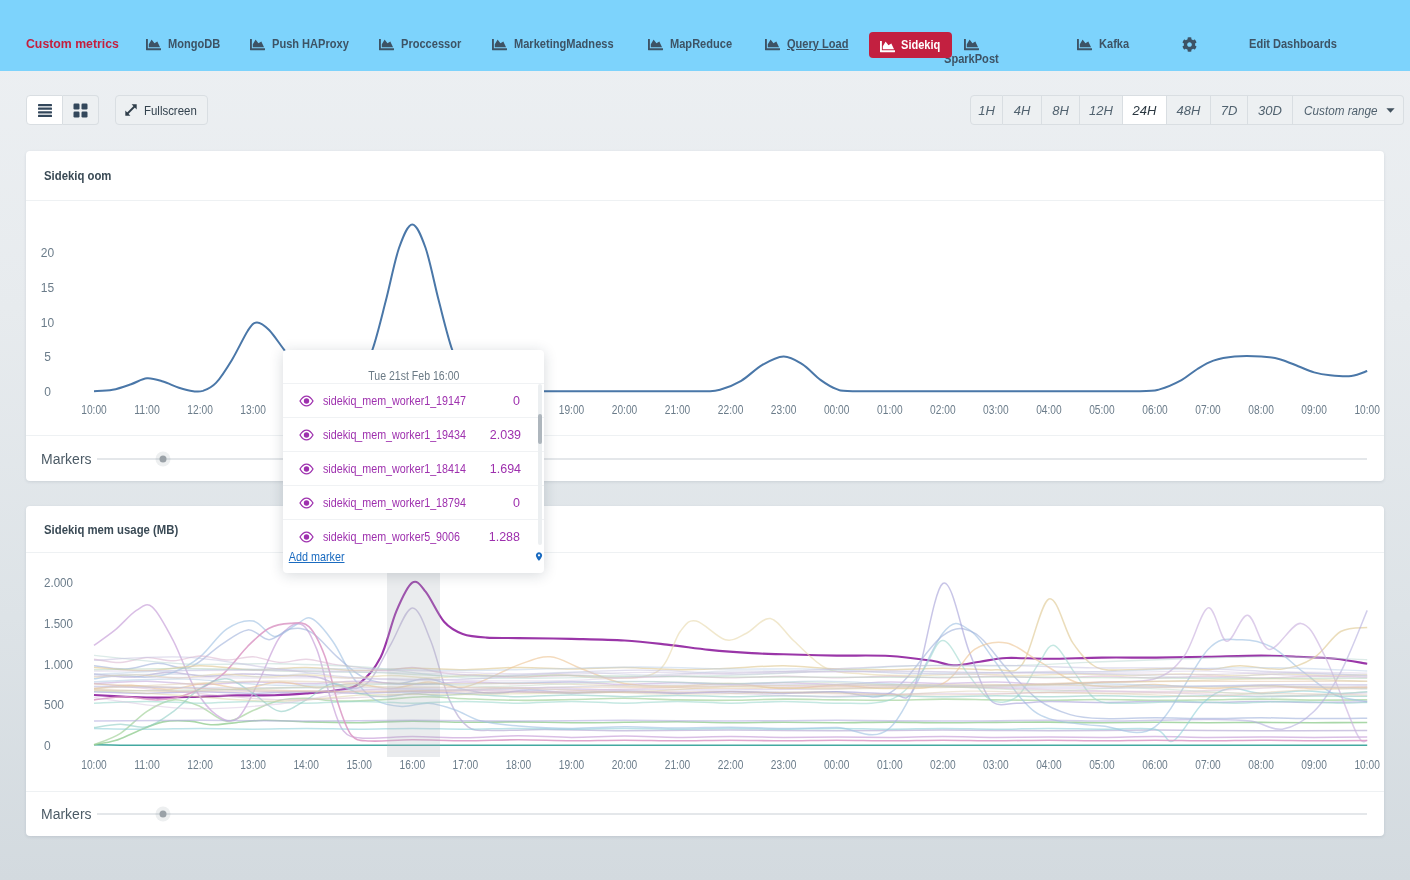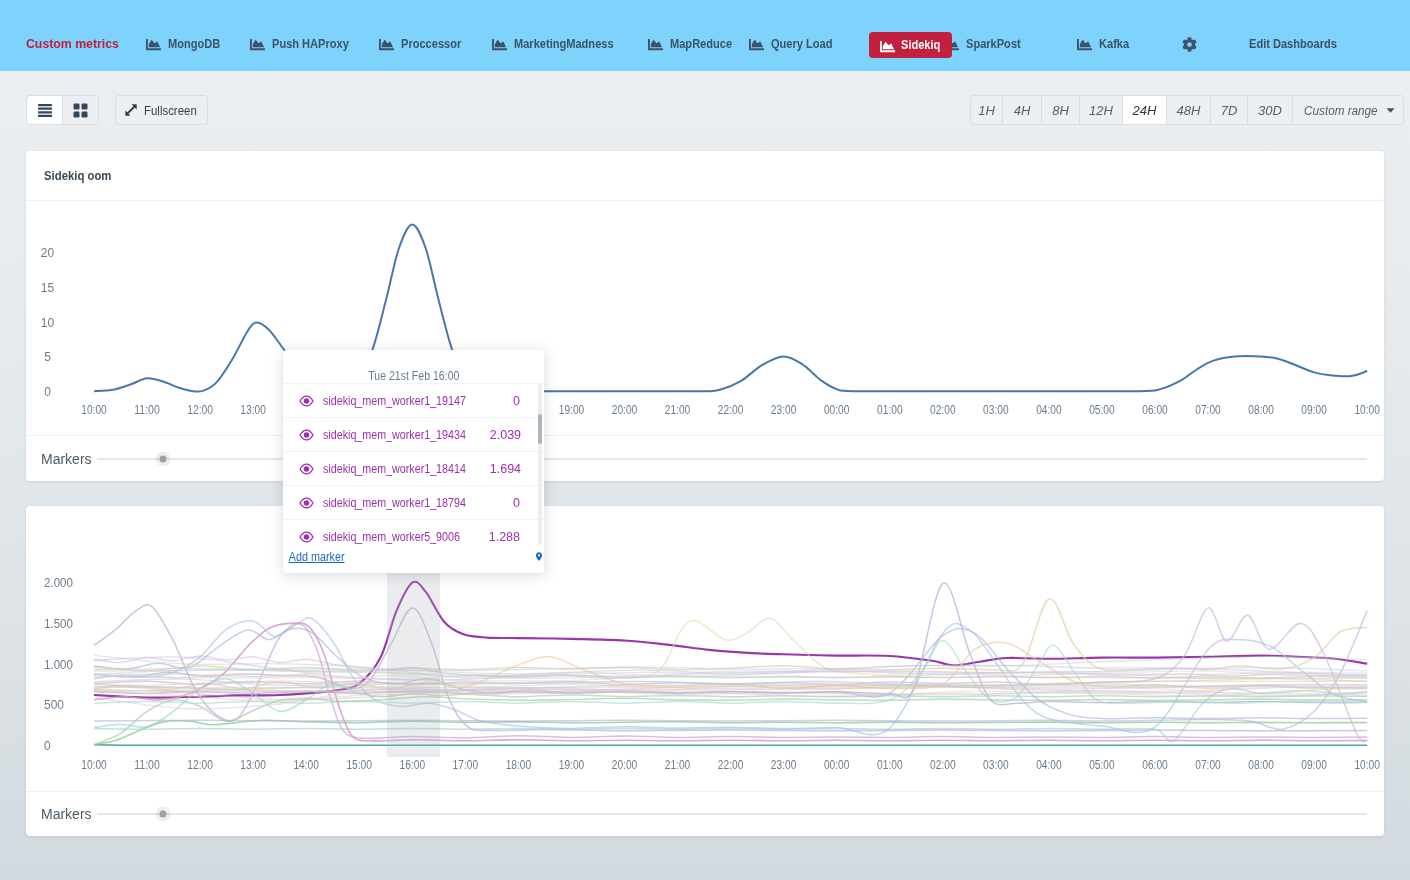--- a/index.html
+++ b/index.html
@@ -69,27 +69,27 @@
         <path fill="#3d5365" d="M500 384c6.6 0 12 5.4 12 12v40c0 6.6-5.4 12-12 12H12c-6.6 0-12-5.4-12-12V76c0-6.6 5.4-12 12-12h40c6.6 0 12 5.4 12 12v308h436zM372.7 159.5L288 216l-85.3-113.7c-5.1-6.8-15.5-6.3-19.9 1L96 248v104h384l-89.9-187.8c-3.2-6.5-11.4-8.7-17.4-4.7z"></path>
       </svg>
       <b>MarketingMadness</b>
     </div>
   <div class="nitem" style="left:648px;">
       <svg width="15" height="15" viewBox="0 0 512 512">
         <path fill="#3d5365" d="M500 384c6.6 0 12 5.4 12 12v40c0 6.6-5.4 12-12 12H12c-6.6 0-12-5.4-12-12V76c0-6.6 5.4-12 12-12h40c6.6 0 12 5.4 12 12v308h436zM372.7 159.5L288 216l-85.3-113.7c-5.1-6.8-15.5-6.3-19.9 1L96 248v104h384l-89.9-187.8c-3.2-6.5-11.4-8.7-17.4-4.7z"></path>
       </svg>
       <b>MapReduce</b>
     </div>
-  <div class="nitem" style="left:749px;">
+  <div class="nitem" style="left:765px;text-decoration:underline;">
       <svg width="15" height="15" viewBox="0 0 512 512">
         <path fill="#3d5365" d="M500 384c6.6 0 12 5.4 12 12v40c0 6.6-5.4 12-12 12H12c-6.6 0-12-5.4-12-12V76c0-6.6 5.4-12 12-12h40c6.6 0 12 5.4 12 12v308h436zM372.7 159.5L288 216l-85.3-113.7c-5.1-6.8-15.5-6.3-19.9 1L96 248v104h384l-89.9-187.8c-3.2-6.5-11.4-8.7-17.4-4.7z"></path>
       </svg>
       <b>Query Load</b>
     </div>
-  <div class="nitem" style="left:944px;">
+  <div class="nitem" style="left:944px;flex-direction:column;">
       <svg width="15" height="15" viewBox="0 0 512 512">
         <path fill="#3d5365" d="M500 384c6.6 0 12 5.4 12 12v40c0 6.6-5.4 12-12 12H12c-6.6 0-12-5.4-12-12V76c0-6.6 5.4-12 12-12h40c6.6 0 12 5.4 12 12v308h436zM372.7 159.5L288 216l-85.3-113.7c-5.1-6.8-15.5-6.3-19.9 1L96 248v104h384l-89.9-187.8c-3.2-6.5-11.4-8.7-17.4-4.7z"></path>
       </svg>
       <b>SparkPost</b>
     </div>
   <div class="nitem" style="left:1077px;">
       <svg width="15" height="15" viewBox="0 0 512 512">
         <path fill="#3d5365" d="M500 384c6.6 0 12 5.4 12 12v40c0 6.6-5.4 12-12 12H12c-6.6 0-12-5.4-12-12V76c0-6.6 5.4-12 12-12h40c6.6 0 12 5.4 12 12v308h436zM372.7 159.5L288 216l-85.3-113.7c-5.1-6.8-15.5-6.3-19.9 1L96 248v104h384l-89.9-187.8c-3.2-6.5-11.4-8.7-17.4-4.7z"></path>
       </svg>
       <b>Kafka</b>
@@ -188,20 +188,23 @@
     <text x="1288.1" y="213" text-anchor="middle" textLength="25.5" lengthAdjust="spacingAndGlyphs">09:00</text>
     <text x="1341.2" y="213" text-anchor="middle" textLength="25.5" lengthAdjust="spacingAndGlyphs">10:00</text>
     <path d="M68.0,190.2 C71.1,190.0 80.4,190.0 86.6,188.8 C92.8,187.7 99.4,185.2 105.1,183.2 C110.9,181.3 115.7,177.8 121.0,177.3 C126.4,176.9 131.7,178.9 137.0,180.5 C142.3,182.0 147.8,185.1 152.9,186.7 C157.9,188.3 163.2,189.7 167.2,190.2 C171.2,190.7 173.0,191.2 176.8,189.9 C180.6,188.5 185.2,187.0 190.0,181.9 C194.9,176.7 200.6,167.6 205.9,158.9 C211.2,150.2 217.7,136.0 221.8,129.7 C226.0,123.5 227.3,121.5 230.9,121.4 C234.4,121.3 238.4,124.3 243.1,129.0 C247.8,133.8 253.7,143.2 259.0,149.9 C264.3,156.6 269.6,164.0 274.9,169.3 C280.2,174.7 285.5,178.7 290.8,181.9 C296.1,185.0 301.9,187.0 306.7,188.1 C311.6,189.3 315.6,190.8 320.0,188.8 C324.4,186.8 328.8,183.0 333.2,176.3 C337.7,169.6 342.1,161.2 346.5,148.5 C350.9,135.8 355.4,116.8 359.8,99.8 C364.2,82.9 368.6,59.8 373.0,47.0 C377.5,34.3 381.9,23.4 386.3,23.4 C390.7,23.4 395.1,34.3 399.6,47.0 C404.0,59.8 408.4,82.9 412.8,99.8 C417.2,116.8 421.7,135.8 426.1,148.5 C430.5,161.2 434.5,169.8 439.3,176.3 C444.2,182.8 450.0,185.1 455.3,187.4 C460.6,189.7 456.1,189.7 471.2,190.2 C486.2,190.7 519.8,190.2 545.5,190.2 C571.1,190.2 602.9,190.2 625.0,190.2 C647.1,190.2 666.6,190.4 678.1,190.2 C689.6,190.0 687.8,190.5 694.0,188.8 C700.2,187.1 708.1,183.9 715.2,179.8 C722.3,175.6 729.4,167.8 736.4,163.8 C743.5,159.7 751.0,155.6 757.6,155.4 C764.3,155.3 770.0,159.2 776.2,163.1 C782.4,167.0 789.0,174.9 794.8,179.1 C800.5,183.2 805.4,186.3 810.7,188.1 C816.0,190.0 810.7,189.9 826.6,190.2 C844.3,190.5 884.1,190.2 916.8,190.2 C949.5,190.2 990.2,190.2 1022.9,190.2 C1055.6,190.2 1094.5,190.5 1113.1,190.2 C1131.7,189.9 1127.2,190.0 1134.3,188.1 C1141.4,186.3 1149.3,182.4 1155.5,179.1 C1161.7,175.7 1166.1,171.2 1171.4,168.0 C1176.7,164.7 1181.2,161.7 1187.4,159.6 C1193.5,157.5 1200.6,156.1 1208.6,155.4 C1216.5,154.8 1227.6,155.0 1235.1,155.4 C1242.6,155.9 1247.5,156.6 1253.7,158.2 C1259.9,159.9 1266.5,163.0 1272.2,165.2 C1278.0,167.4 1282.8,169.9 1288.1,171.4 C1293.5,172.9 1297.9,173.6 1304.1,174.2 C1310.3,174.8 1319.1,175.6 1325.3,174.9 C1331.5,174.2 1338.5,170.9 1341.2,170.0" fill="none" stroke="#4a77a8" stroke-width="2"></path>
   </svg>
   <div class="markers" style="height:46px;">Markers<div class="mtrack">
         <div class="mknob" style="left:66.5px;"></div>
       </div></div>
 </div>
 
 <div class="panel" style="top:506px;">
+  <div class="ph" style="height:47px;">
+      <span>Sidekiq mem usage (MB)</span>
+    </div>
   <svg class="plot" style="top:47px;" width="1358" height="238" viewBox="0 0 1358 238">
     <text x="18" y="34.0" textLength="29" lengthAdjust="spacingAndGlyphs">2.000</text>
     <text x="18" y="74.89999999999999" textLength="29" lengthAdjust="spacingAndGlyphs">1.500</text>
     <text x="18" y="115.89999999999999" textLength="29" lengthAdjust="spacingAndGlyphs">1.000</text>
     <text x="18" y="156.4" textLength="20" lengthAdjust="spacingAndGlyphs">500</text>
     <text x="18" y="196.8">0</text>
     <text x="68.0" y="216" text-anchor="middle" textLength="25.5" lengthAdjust="spacingAndGlyphs">10:00</text>
     <text x="121.0" y="216" text-anchor="middle" textLength="25.5" lengthAdjust="spacingAndGlyphs">11:00</text>
     <text x="174.1" y="216" text-anchor="middle" textLength="25.5" lengthAdjust="spacingAndGlyphs">12:00</text>
     <text x="227.1" y="216" text-anchor="middle" textLength="25.5" lengthAdjust="spacingAndGlyphs">13:00</text>

